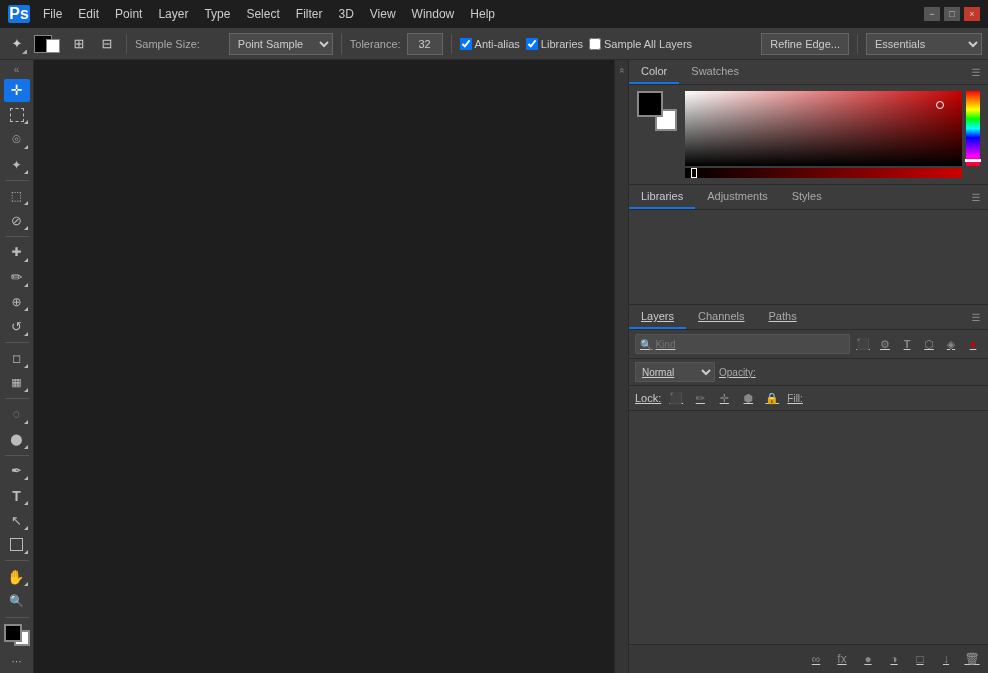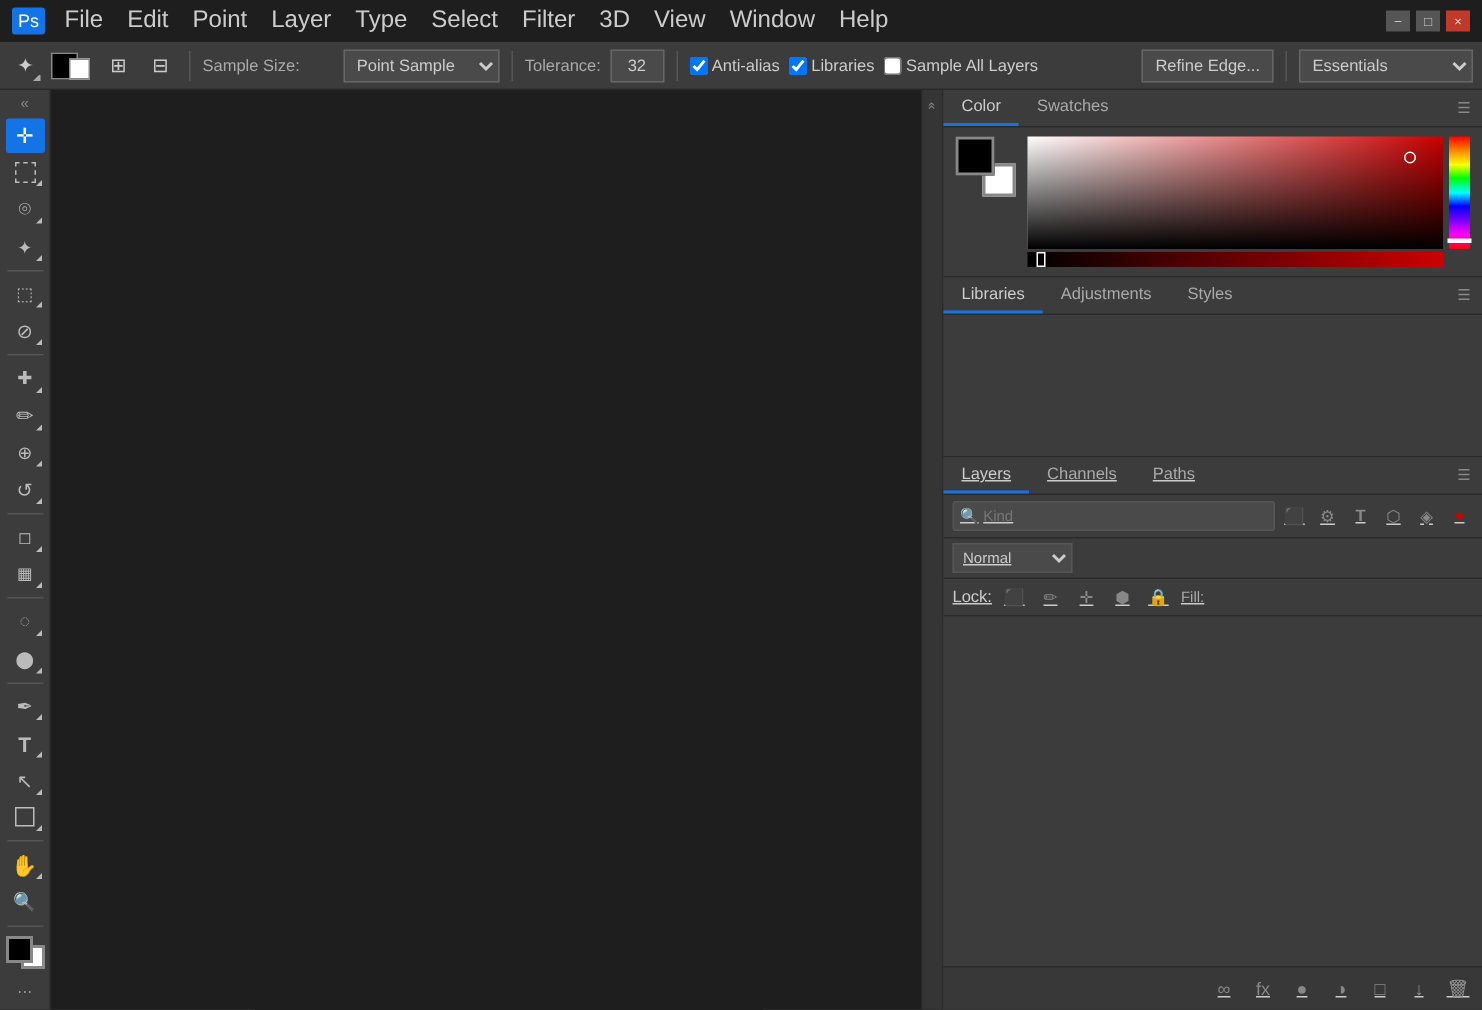--- a/index.html
+++ b/index.html
@@ -24,39 +24,39 @@
       justify-content: space-between;
     }
     #title-bar-left {
       display: flex;
       align-items: center;
       gap: 6px;
     }
     .ps-logo {
       background: #1473e6;
       color: #fff;
-      font-weight: normal;
-      font-size: 12px;
+      font-weight: bold;
+      font-size: 16px;
       width: 22px;
       height: 18px;
       display: flex;
       align-items: center;
       justify-content: center;
       border-radius: 2px;
     }
     #menu-bar {
       display: flex;
       gap: 2px;
       align-items: center;
     }
     .menu-item {
       padding: 2px 7px;
       cursor: pointer;
       color: #ccc;
-      font-size: 16px;
+      font-size: 12px;
       border-radius: 2px;
     }
     #title-bar-right {
       display: flex;
       gap: 4px;
       align-items: center;
     }
     .win-btn {
       width: 16px;
       height: 14px;
@@ -779,20 +779,24 @@
           <div class="layer-icon-btn">◈</div>
           <div class="layer-icon-btn" style="color:#c00;">●</div>
         </div>
 
         <div class="layers-options-row">
           <select class="layers-blend-select">
             <option>Normal</option>
             <option>Dissolve</option>
             <option>Multiply</option>
           </select>
+          <div class="layers-opacity">
+            <span>Opacity:</span>
+            <span style="color:#aaa;"></span>
+          </div>
         </div>
 
         <div class="layers-lock-row">
           <span>Lock:</span>
           <div class="layer-icon-btn">⬛</div>
           <div class="layer-icon-btn">✏</div>
           <div class="layer-icon-btn">✛</div>
           <div class="layer-icon-btn">⬢</div>
           <div class="layer-icon-btn">🔒</div>
           <div class="layers-fill">

